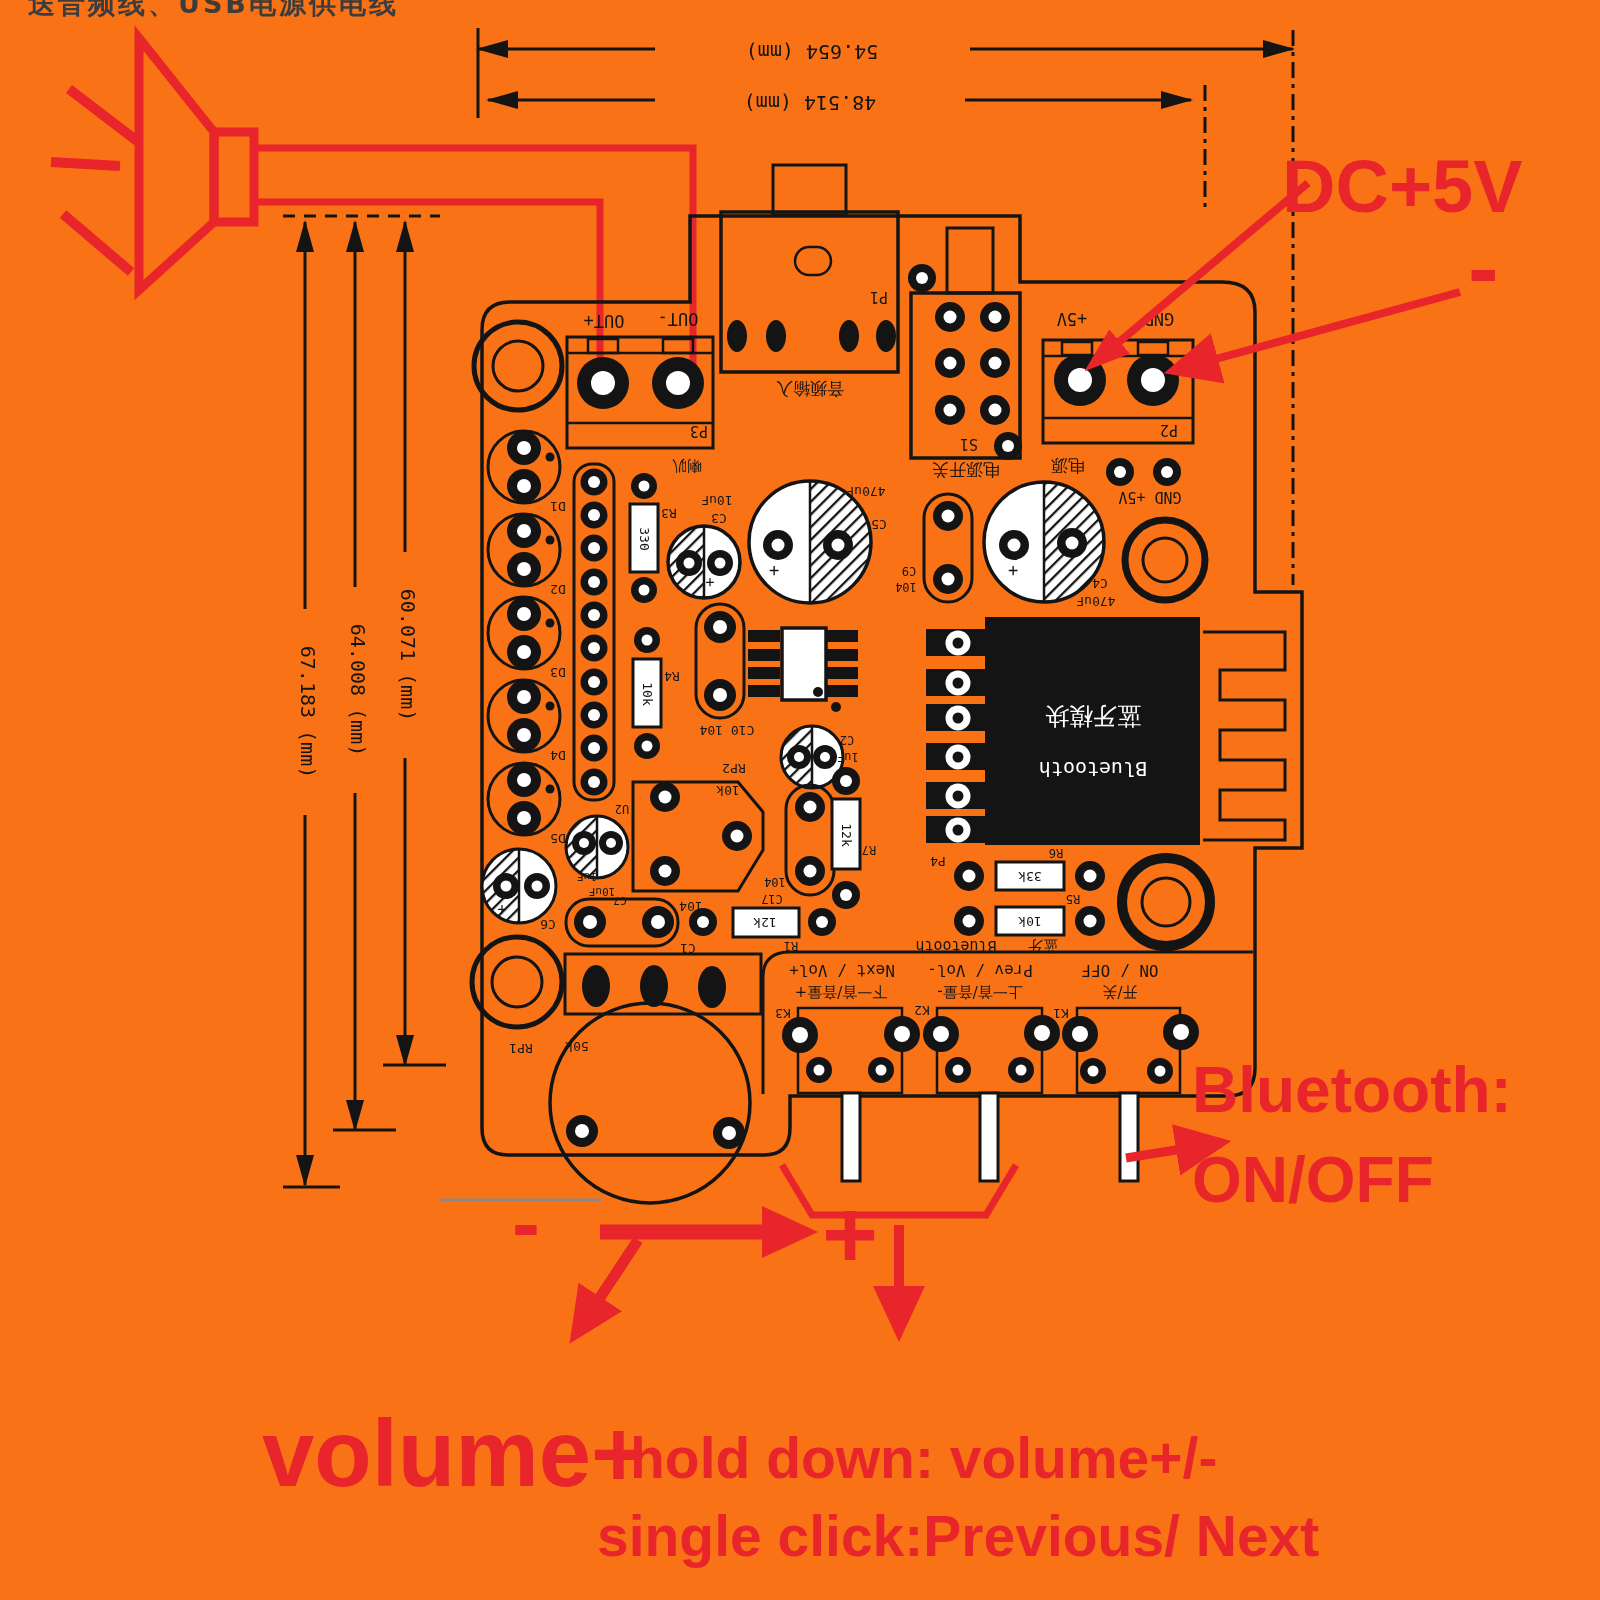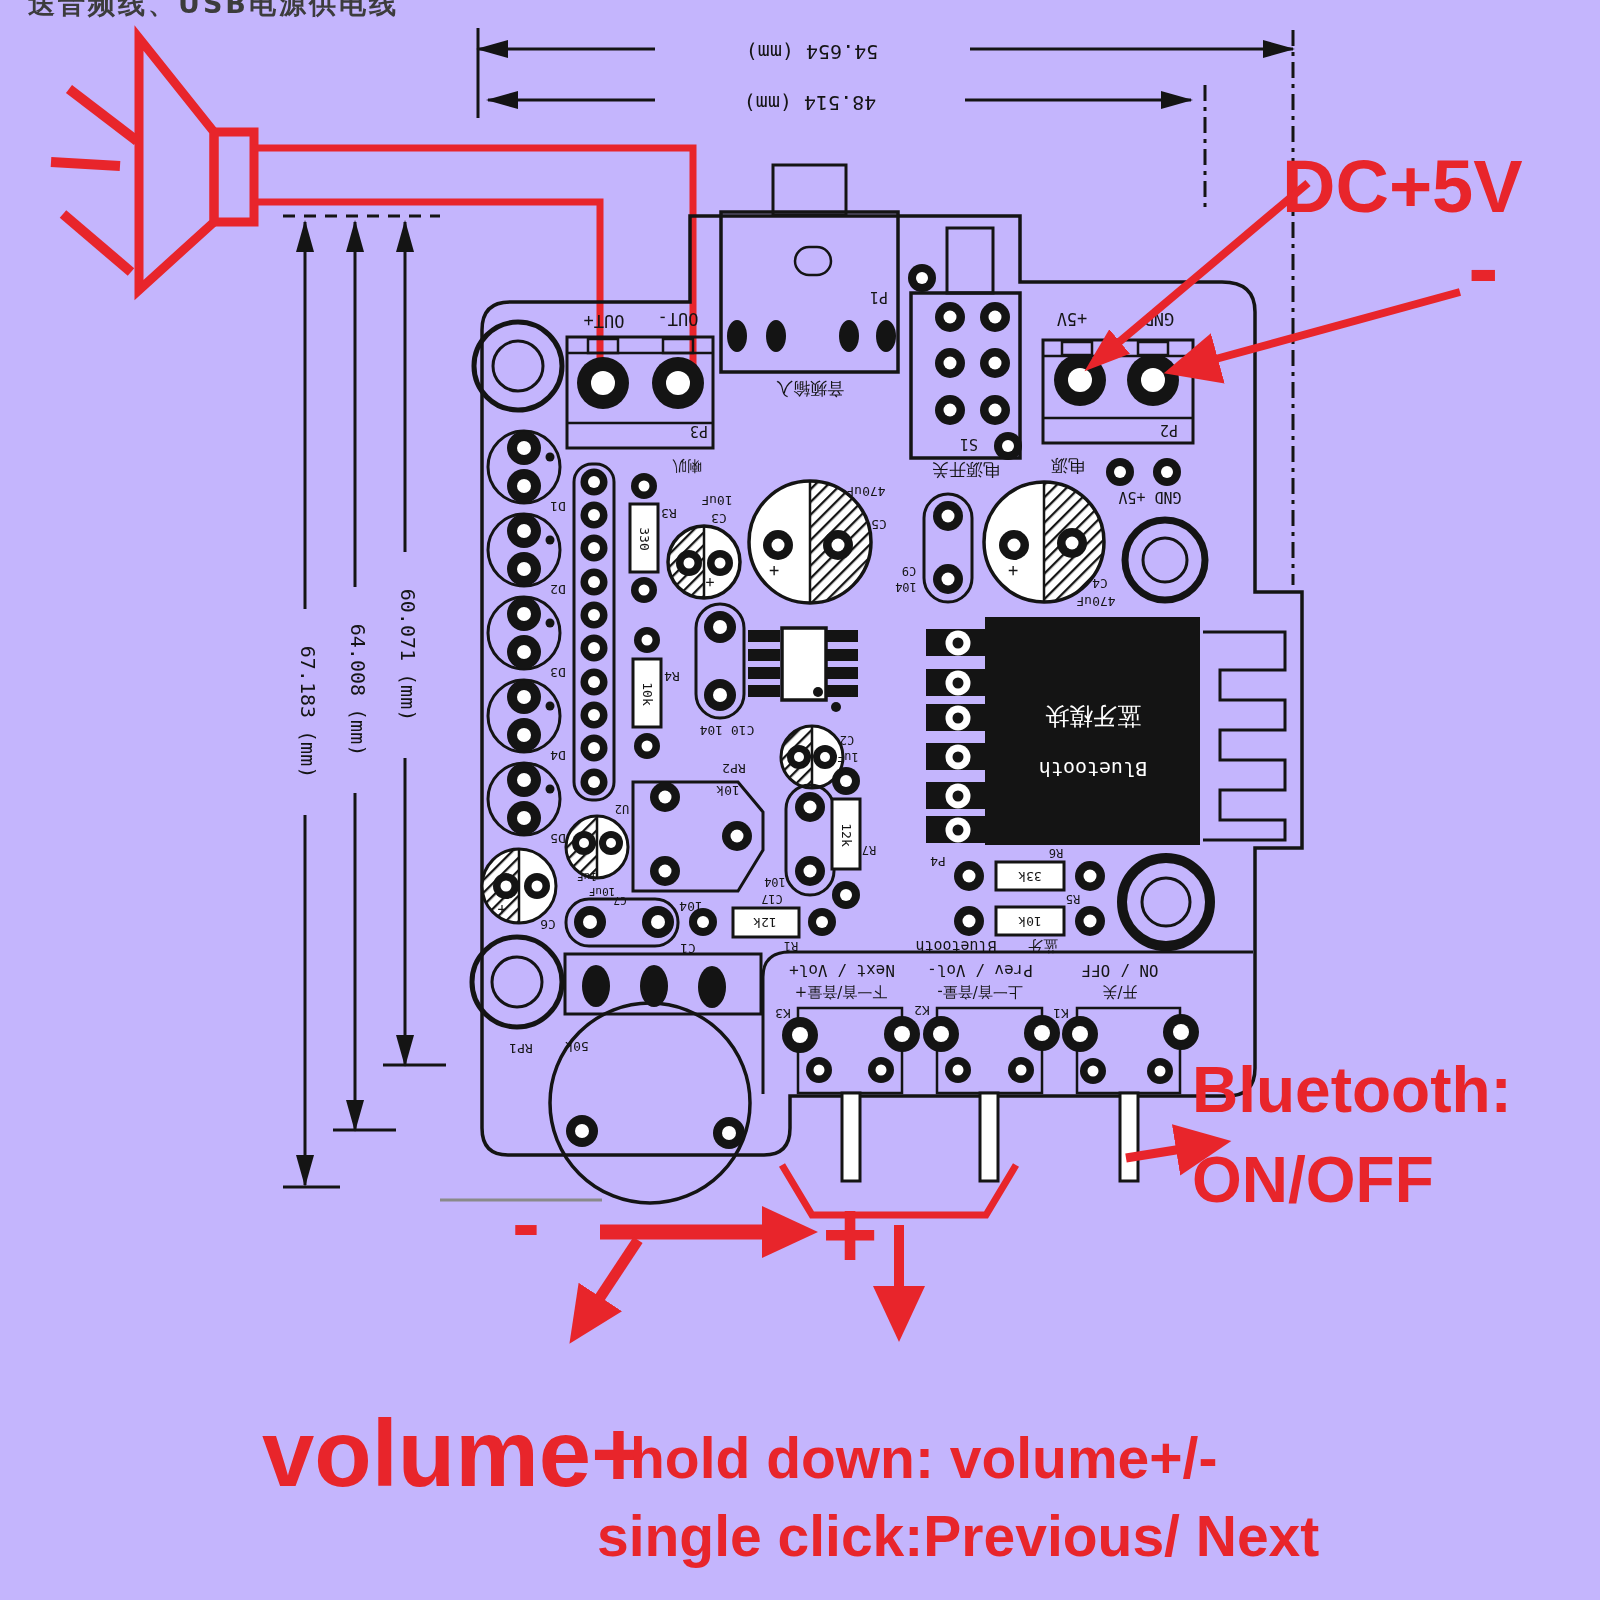--- a/index.html
+++ b/index.html
@@ -1,16 +1,16 @@
 <!DOCTYPE html>
 <html><head>
 <meta charset="utf-8">
 <style>
   html,body{margin:0;padding:0;background:#fff;}
-  #stage{position:relative;width:1600px;height:1600px;background:#c4b5fd;overflow:hidden;
+  #stage{position:relative;width:1600px;height:1600px;background:#f97316;overflow:hidden;
          font-family:"DejaVu Sans",sans-serif;}
   #caption{position:absolute;top:-14px;left:28px;font-weight:bold;font-size:27px;
            color:#3c3c3c;letter-spacing:3px;font-family:"DejaVu Sans",sans-serif;}
   svg{position:absolute;left:0;top:0;}
   svg text{dominant-baseline:central;}
   .t{font-family:"DejaVu Sans Mono",monospace;font-size:16px;fill:#151515;text-anchor:middle;}
   .t17{font-size:17px}.t15{font-size:15px}.t13{font-size:13px}.t12{font-size:12px}.t11{font-size:11px}
   .t20{font-size:20px}.t24{font-size:24px}
   .cn{font-family:"DejaVu Sans",sans-serif;}
   .wt{fill:#fff;}

